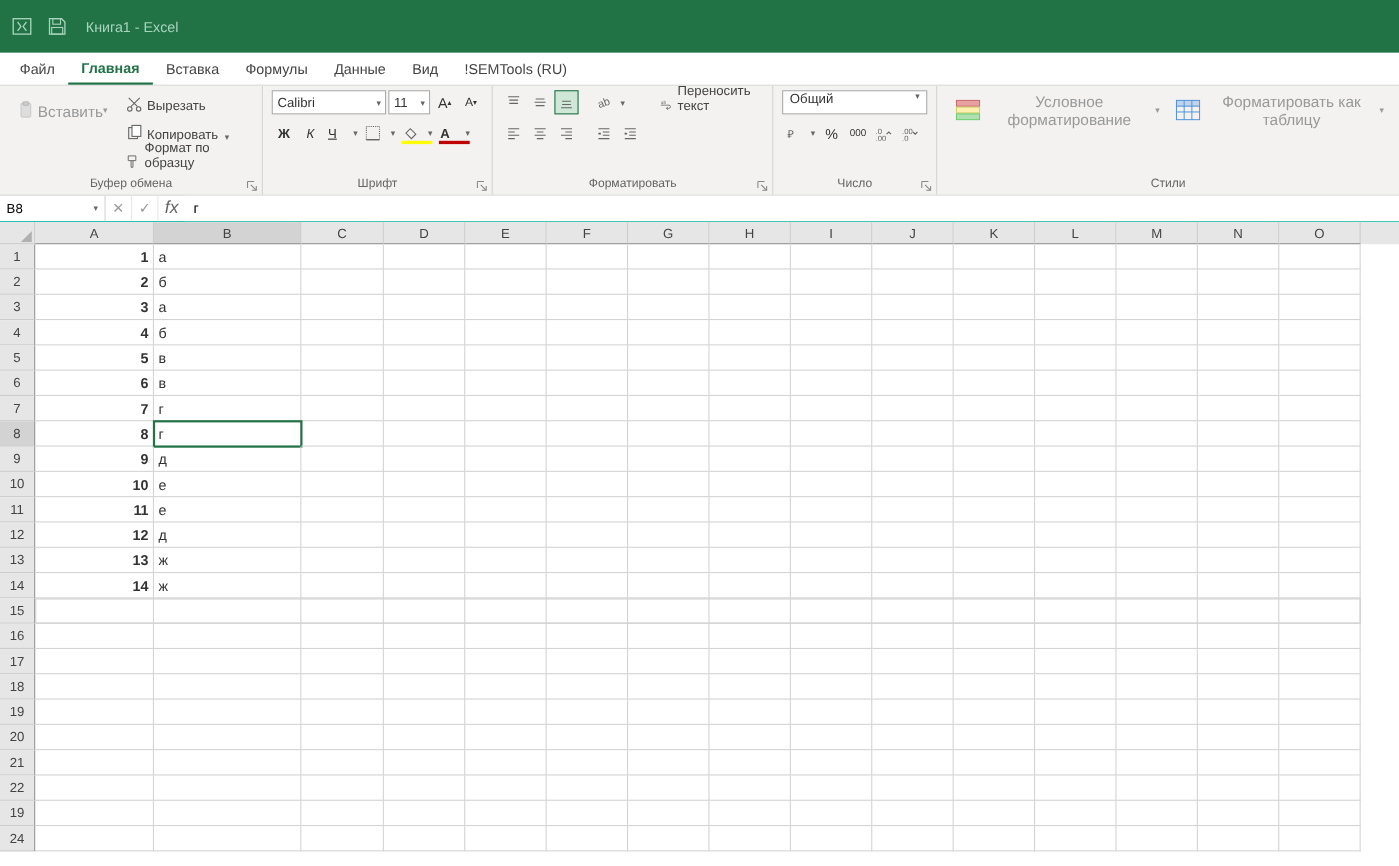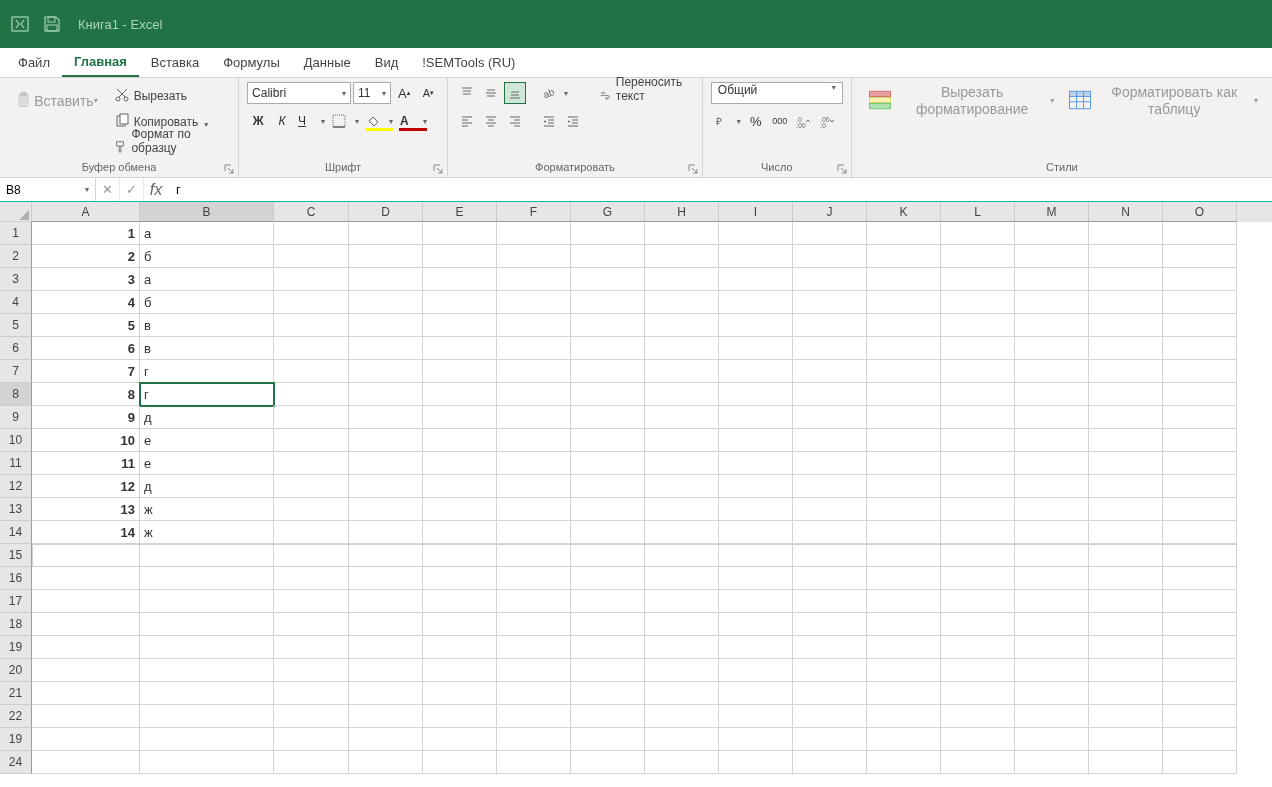--- a/index.html
+++ b/index.html
@@ -355,21 +355,21 @@
   <div class="ribbon-group" style="border-right:none;">
     <div class="ribbon-group-content">
       <div class="btn-large with-arrow">
         <span class="icon-box">
             <svg viewBox="0 0 32 32">
               <rect x="4" y="6" width="24" height="6" fill="#e8a0a0" stroke="#c66"></rect>
               <rect x="4" y="13" width="24" height="6" fill="#fff0b0" stroke="#cc6"></rect>
               <rect x="4" y="20" width="24" height="6" fill="#b0e0b0" stroke="#6c6"></rect>
             </svg>
           </span>
-        <span>Вырезать форматирование</span>
+        <span>Условное форматирование</span>
       </div>
       <div class="btn-large with-arrow">
         <span class="icon-box">
             <svg viewBox="0 0 32 32">
               <rect x="4" y="6" width="24" height="20" fill="none" stroke="#4a90d9"></rect>
               <line x1="4" y1="12" x2="28" y2="12" stroke="#4a90d9"></line>
               <line x1="4" y1="18" x2="28" y2="18" stroke="#4a90d9"></line>
               <line x1="12" y1="6" x2="12" y2="26" stroke="#4a90d9"></line>
               <line x1="20" y1="6" x2="20" y2="26" stroke="#4a90d9"></line>
               <rect x="4" y="6" width="24" height="6" fill="#4a90d9" opacity="0.3"></rect>

